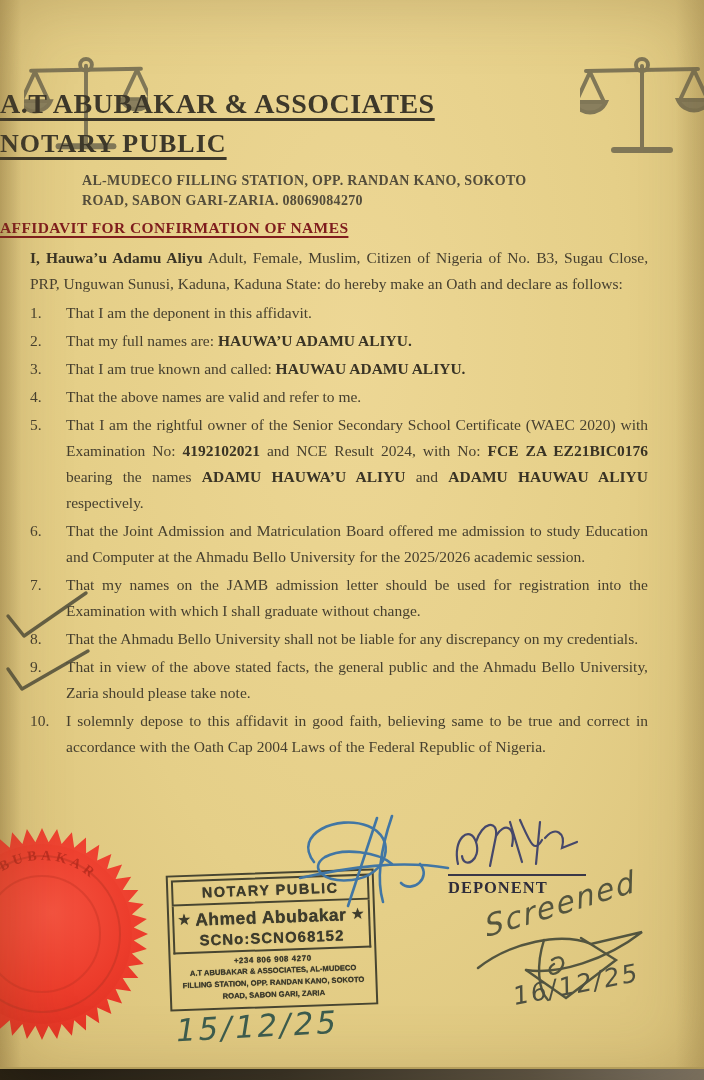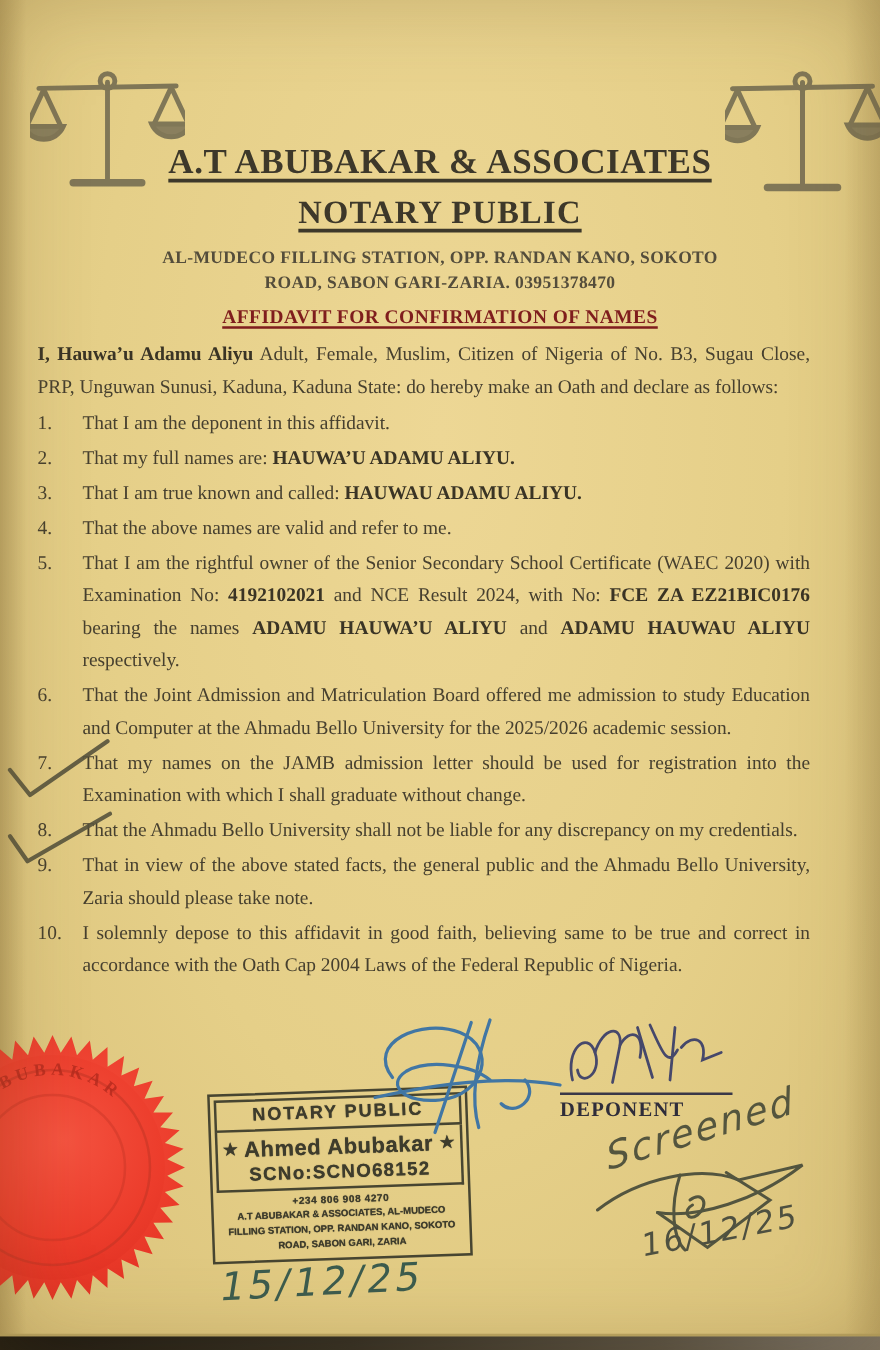--- a/index.html
+++ b/index.html
@@ -9,21 +9,21 @@
     background:
       linear-gradient(to right, rgba(110,85,35,.28), rgba(110,85,35,0) 3%),
       linear-gradient(to left, rgba(110,85,35,.18), rgba(110,85,35,0) 4%),
       radial-gradient(ellipse at 50% 32%, #edd795 0%, #e5cf88 55%, #d9c179 100%);
   }
   .page{position:absolute;inset:0;}
   .vignette{position:absolute;inset:0;box-shadow:inset 0 0 70px rgba(115,90,40,.30);pointer-events:none;z-index:30;}
 
   
   .scale-icon{position:absolute;z-index:1;opacity:.85;}
-  .header{position:relative;text-align:center;padding-top:114px;z-index:2;}
+  .header{position:relative;padding-top:88px;z-index:2;}
   .firm-name{
     font-size:28px;font-weight:bold;color:#3d382a;letter-spacing:.5px;
     text-decoration:underline;text-decoration-thickness:2.5px;text-underline-offset:5px;
   }
   .notary-title{
     font-size:26px;font-weight:bold;color:#3d382a;letter-spacing:1px;margin-top:9px;
     text-decoration:underline;text-decoration-thickness:2.5px;text-underline-offset:5px;
   }
   .office-address{
     margin:12px auto 0;width:540px;font-size:14px;font-weight:bold;
@@ -119,21 +119,21 @@
           <path d="M98 44 C104 58 124 58 130 44 Z" fill="#7a7257"></path>
         </g>
     </g>
   </svg>
 
   <div class="header">
     <div class="firm-name">A.T ABUBAKAR &amp; ASSOCIATES</div>
     <div class="notary-title">NOTARY PUBLIC</div>
     <div class="office-address">
       <span>AL-MUDECO FILLING STATION, OPP. RANDAN KANO, SOKOTO</span><br>
-      <span>ROAD, SABON GARI-ZARIA. 03951378470</span>
+      <span>ROAD, SABON GARI-ZARIA. 08069084270</span>
     </div>
     <div class="doc-title">AFFIDAVIT FOR CONFIRMATION OF NAMES</div>
   </div>
 
   <div class="content">
     <p class="intro" id="intro-para"><span class="seg-b">I, Hauwa’u Adamu Aliyu</span><span>  Adult, Female, Muslim, Citizen of Nigeria of No. B3, Sugau Close, PRP, Unguwan Sunusi, Kaduna, Kaduna State: do hereby make an Oath and declare as follows:</span></p>
     <div id="affidavit-list">
         <div class="item">
           <span class="inum">1.</span>
           <span class="itext"><span>That I am the deponent in this affidavit.</span></span>

